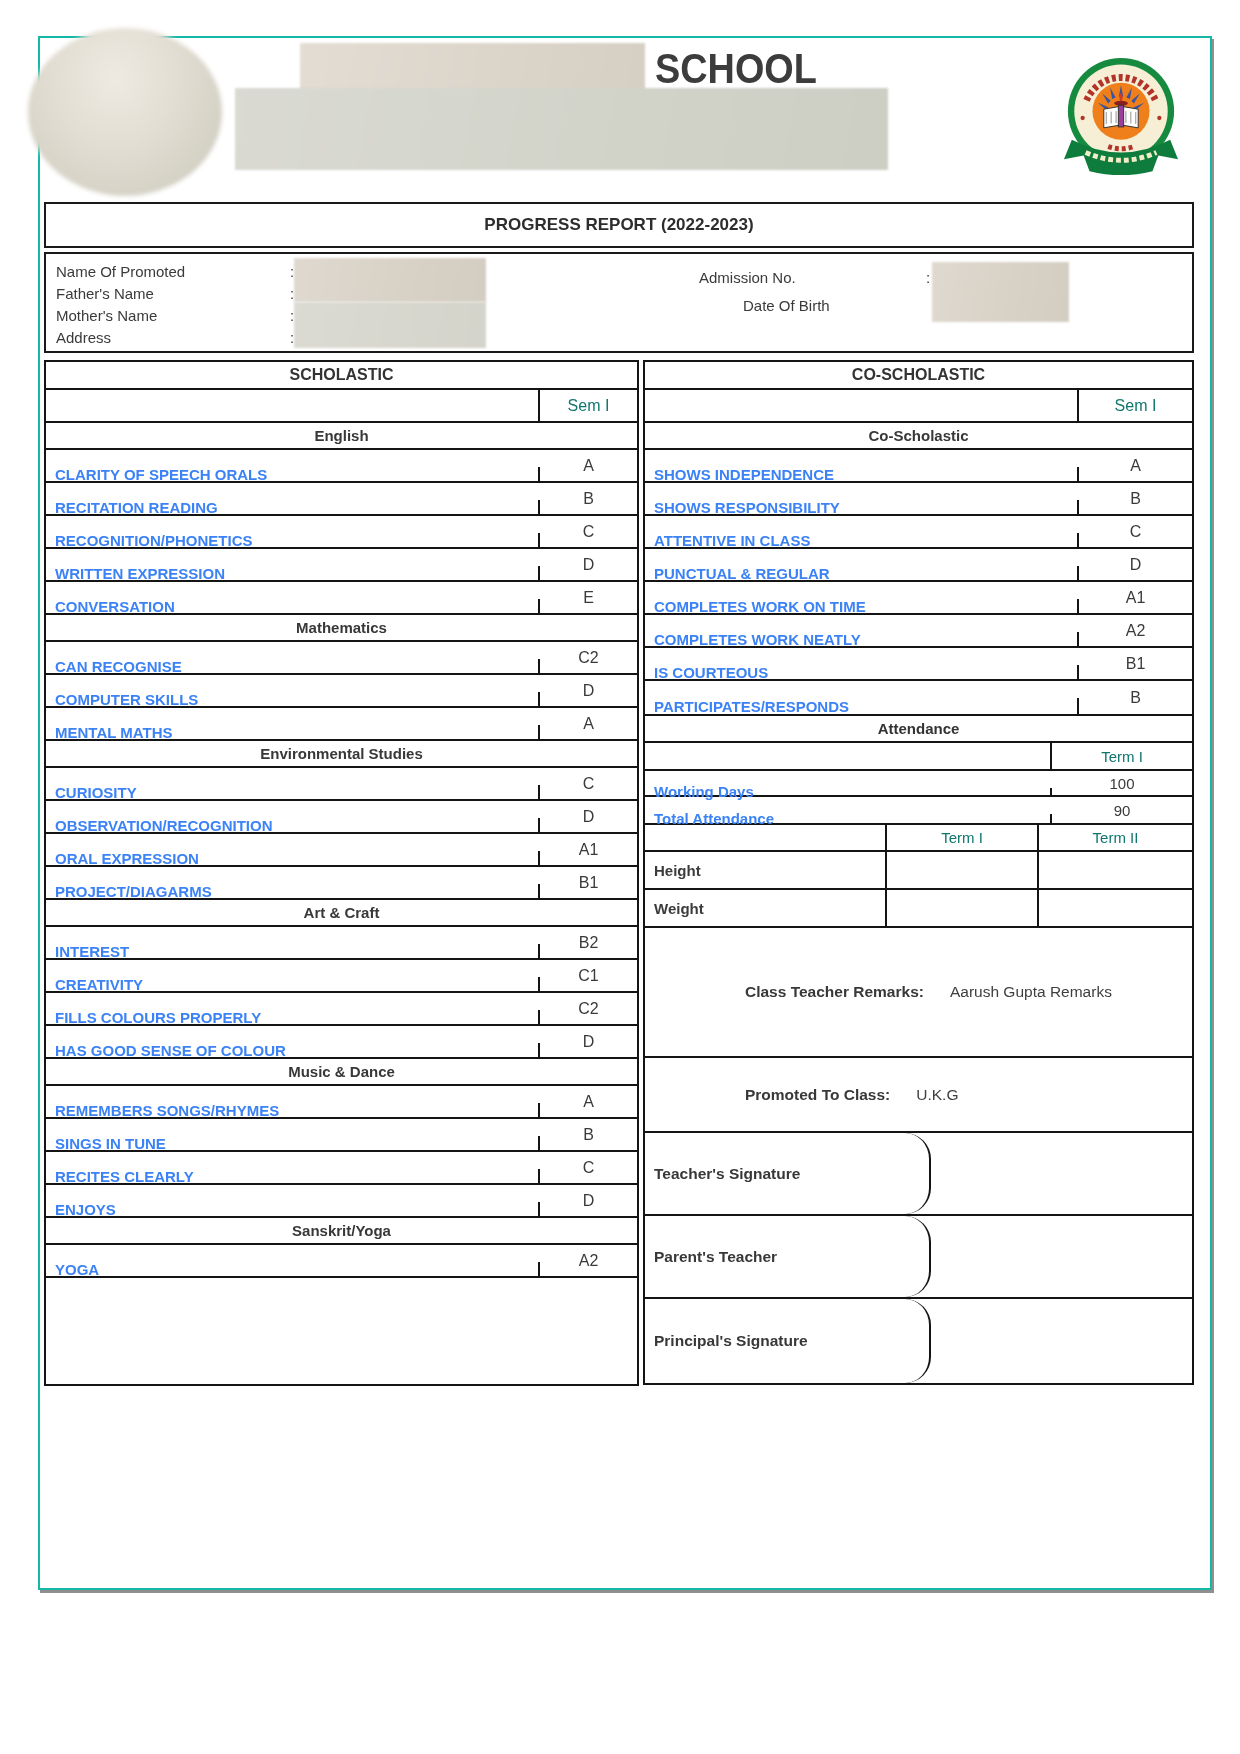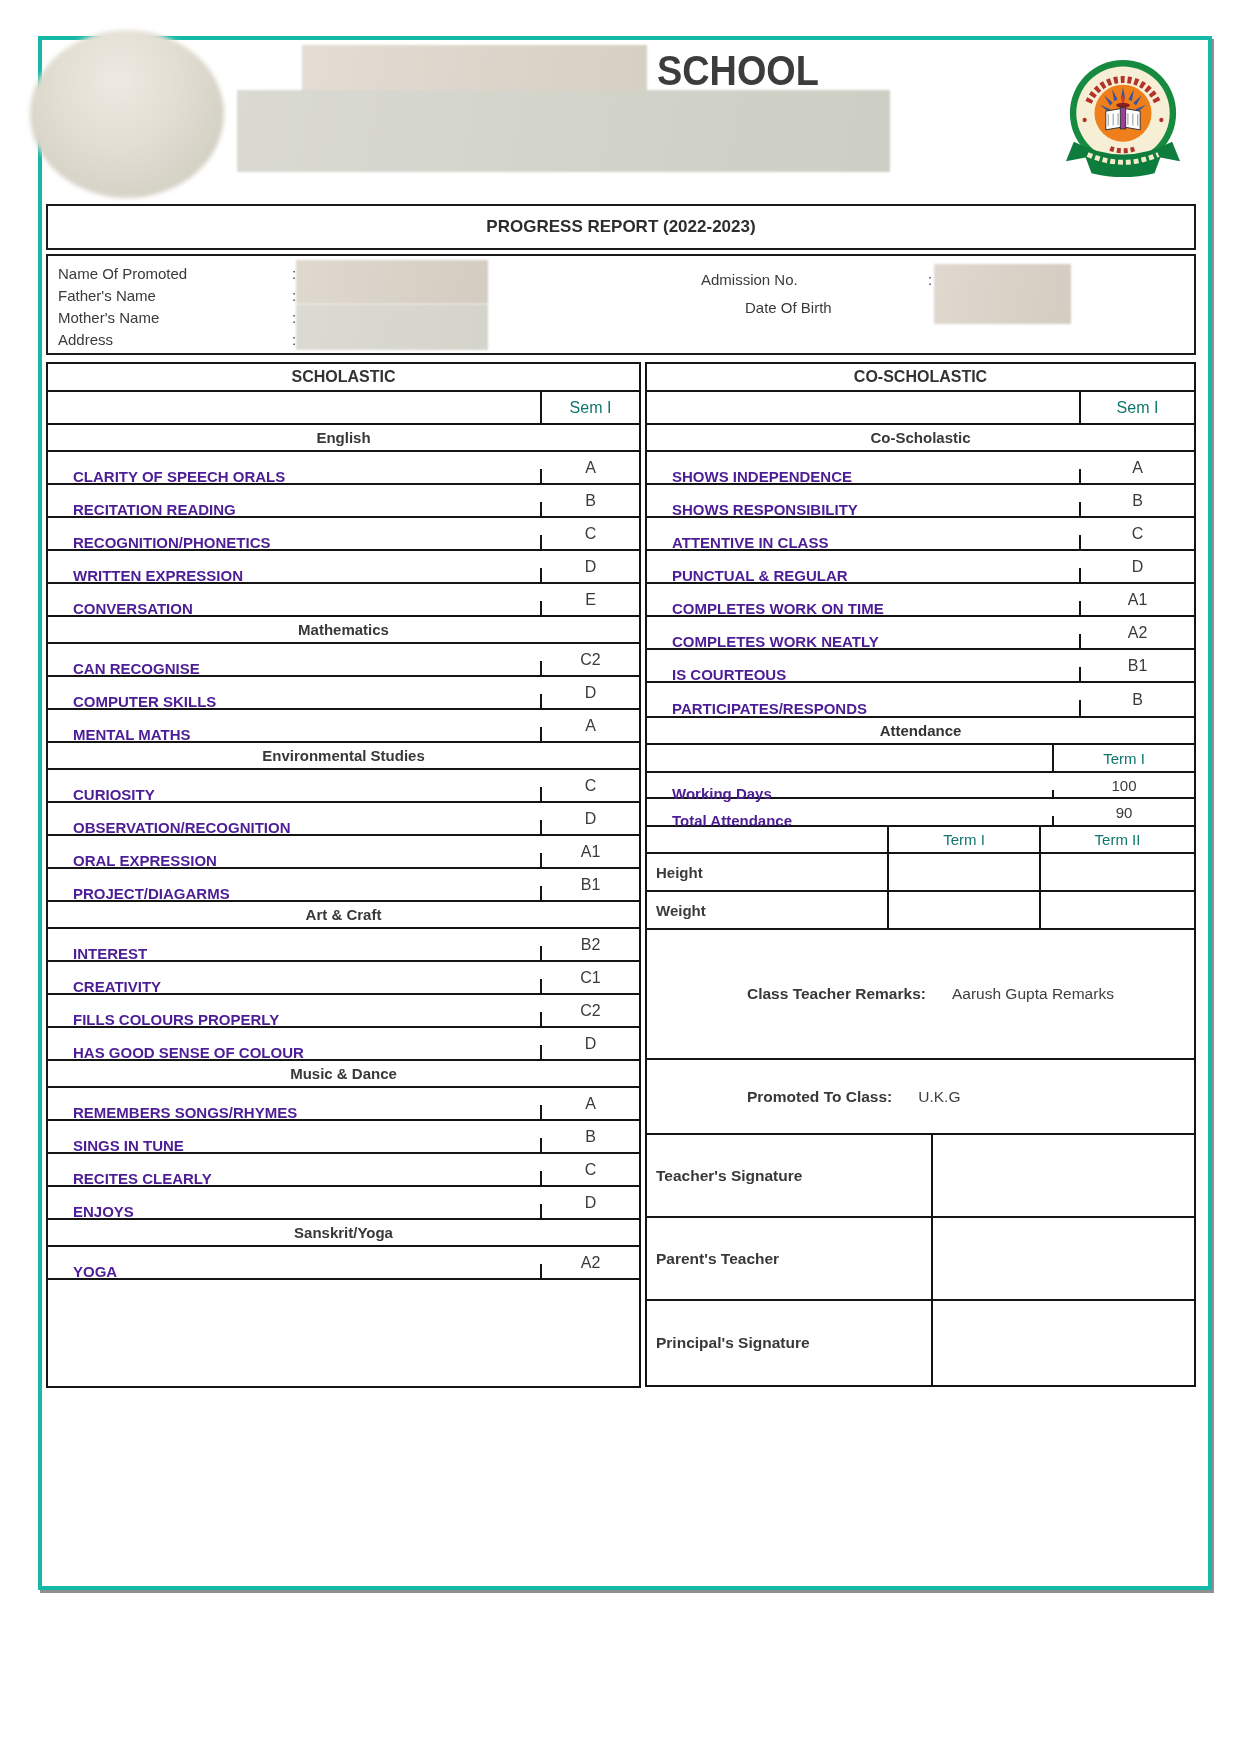--- a/index.html
+++ b/index.html
@@ -1,19 +1,19 @@
 <!DOCTYPE html>
 <html><head>
 <meta charset="utf-8">
 <style>
   html,body{margin:0;padding:0;background:#ffffff;}
   .canvas{position:relative;width:1240px;height:1754px;background:#ffffff;overflow:hidden;
           font-family:"Liberation Sans",sans-serif;color:#3b3b3b;}
   .frame{position:absolute;left:38px;top:36px;width:1174px;height:1554px;
-         border:4px solid #14b8a6;box-shadow:2px 3px 0 #8f8f8f;box-sizing:border-box;background:#fff;}
+         border:2px solid #14b8a6;box-shadow:2px 3px 0 #8f8f8f;box-sizing:border-box;background:#fff;}
 
   
   .oval-redact{position:absolute;left:-12px;top:-10px;width:194px;height:168px;border-radius:50%;
       background:radial-gradient(ellipse at 45% 30%,#eeeae2 0%,#e3ded3 40%,#d5d2c6 72%,#ccc9bc 100%);
       filter:blur(2px);z-index:6;}
   .name-redact{position:absolute;left:260px;top:5px;width:345px;height:49px;
       background:linear-gradient(100deg,#e4ddd3,#dad3c8 70%,#d6cfc4);filter:blur(1px);}
   .addr-redact{position:absolute;left:195px;top:50px;width:653px;height:82px;
       background:linear-gradient(100deg,#dadad2,#d2d4ca 55%,#cdcfc5);filter:blur(1px);}
   .school-word{position:absolute;left:615px;top:6px;font-size:43px;font-weight:700;color:#3c3c3c;
@@ -37,43 +37,43 @@
   .blk{border:2px solid #141414;box-sizing:border-box;background:#fff;}
   .blk + .blk{margin-top:-2px;}
   .row{display:flex;align-items:stretch;border-bottom:2px solid #141414;box-sizing:border-box;}
   .row:last-child{border-bottom:none;text-align:center;}
   .h28{height:28px}.h33{height:33px}.h27{height:27px}.h26{height:26px}.h38{height:38px}
   .h36{height:36px}.h83{height:83px}.h84{height:84px}
   .thead{display:flex;align-items:center;justify-content:center;font-weight:700;font-size:16px;
       border-bottom:2px solid #141414;box-sizing:border-box;color:#333;}
   .sec{display:flex;align-items:center;justify-content:center;font-weight:700;font-size:15px;
       border-bottom:2px solid #141414;box-sizing:border-box;color:#383838;}
-  .lbl{flex:1;display:flex;align-items:center;padding-left:25px;font-weight:700;font-size:15px;
-      border-right:2px solid #141414;box-sizing:border-box;color:#4c1d95;margin-top:17px;}
+  .lbl{flex:1;display:flex;align-items:center;padding-left:9px;font-weight:700;font-size:15px;
+      border-right:2px solid #141414;box-sizing:border-box;color:#3b82f6;margin-top:17px;}
   .cell-c{display:flex;align-items:center;justify-content:center;font-size:16px;color:#3a3a3a;}
   .gcol{width:97px;}
   .gcol2{width:113px;}
   .acol{width:140px;font-size:15px;}
   .semhdr{font-weight:400;font-size:16px;color:#0f766e;}
   .fill{height:106px;}
   .empty{flex:1;border-right:2px solid #141414;box-sizing:border-box;}
   
   .pl{width:242px;display:flex;align-items:center;padding-left:9px;font-weight:700;font-size:15px;
       border-right:2px solid #141414;box-sizing:border-box;}
   .pt1{width:152px;border-right:2px solid #141414;box-sizing:border-box;
       display:flex;align-items:center;justify-content:center;}
   .pt2{flex:1;display:flex;align-items:center;justify-content:center;}
   
   .bigcell{display:flex;align-items:center;padding-left:100px;font-size:15.5px;box-sizing:border-box;gap:20px;}
   .bigcell .b{font-weight:700;color:#383838;}
   .bigcell .v{margin-left:6px;color:#3f3f3f;}
   .rh{height:128px}.ph{height:73px}
   
   .siglbl{width:286px;display:flex;align-items:center;padding-left:9px;font-weight:700;font-size:15.5px;
-      border-right:2px solid #141414;box-sizing:border-box;color:#383838;}
+      border-right:2px solid #141414;box-sizing:border-box;color:#383838;border-radius:26px;}
   .sigsp{flex:1;}
 </style>
 </head>
 <body>
 
 <div class="canvas">
   <div class="frame">
 
     <div class="name-redact"></div>
     <div class="school-word">SCHOOL</div>

